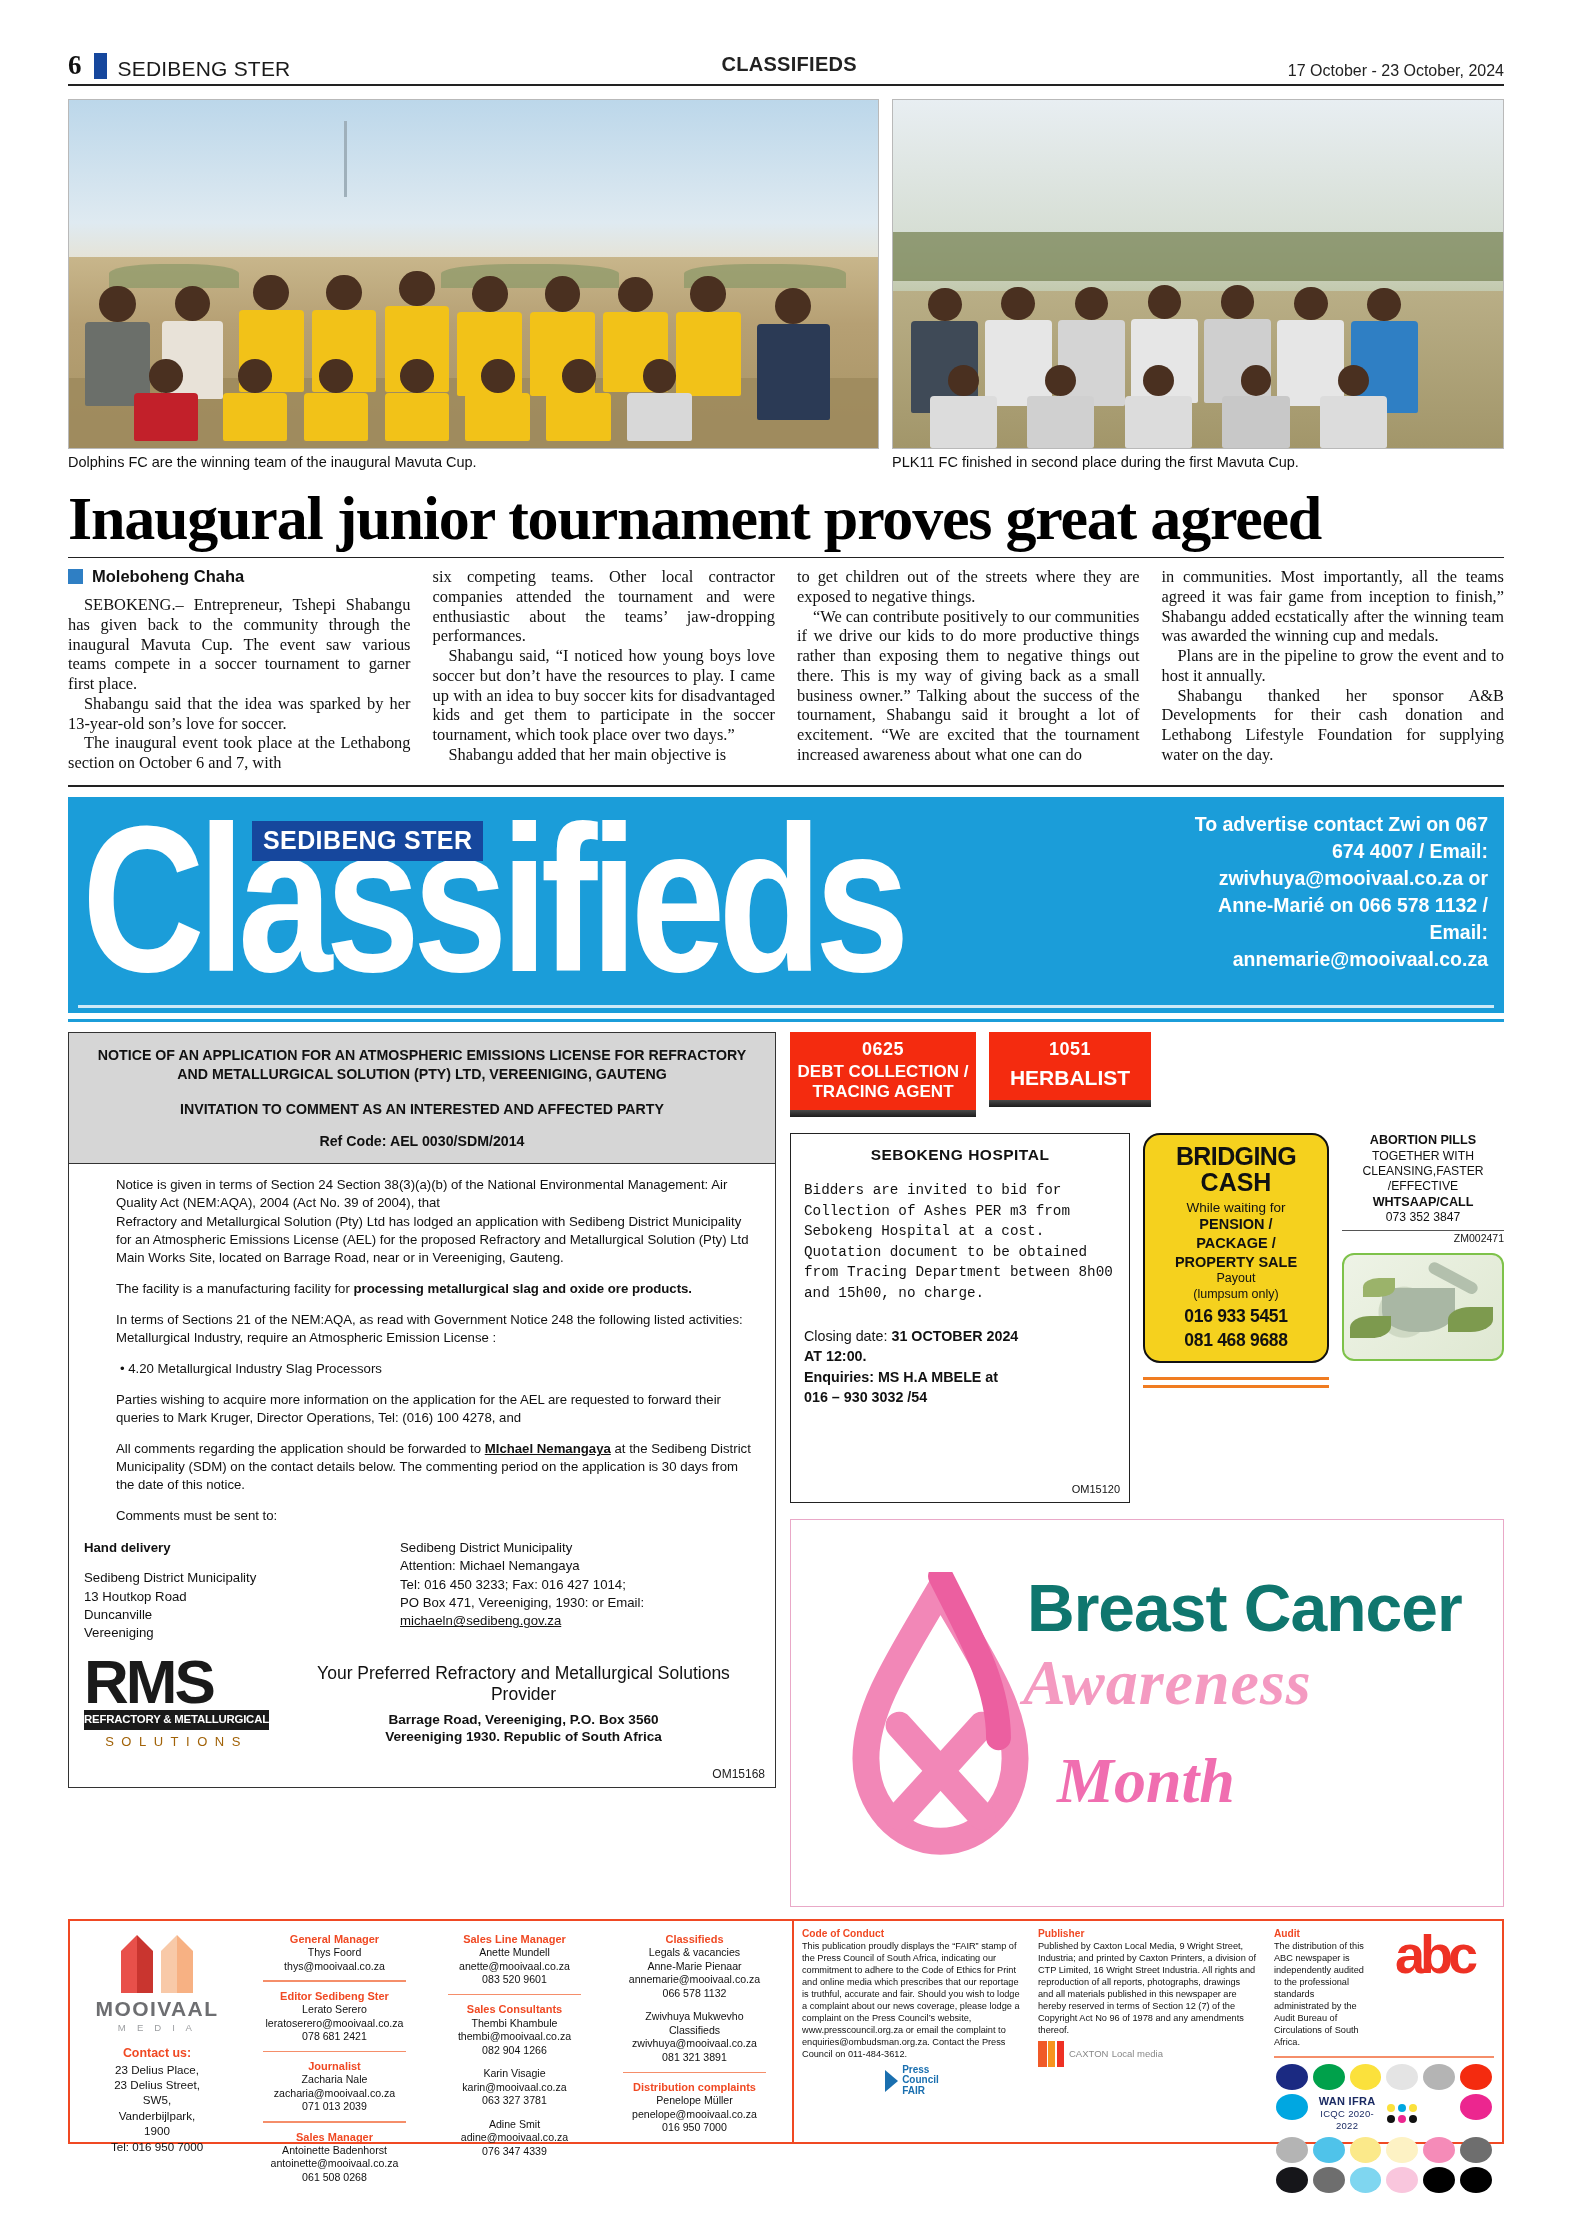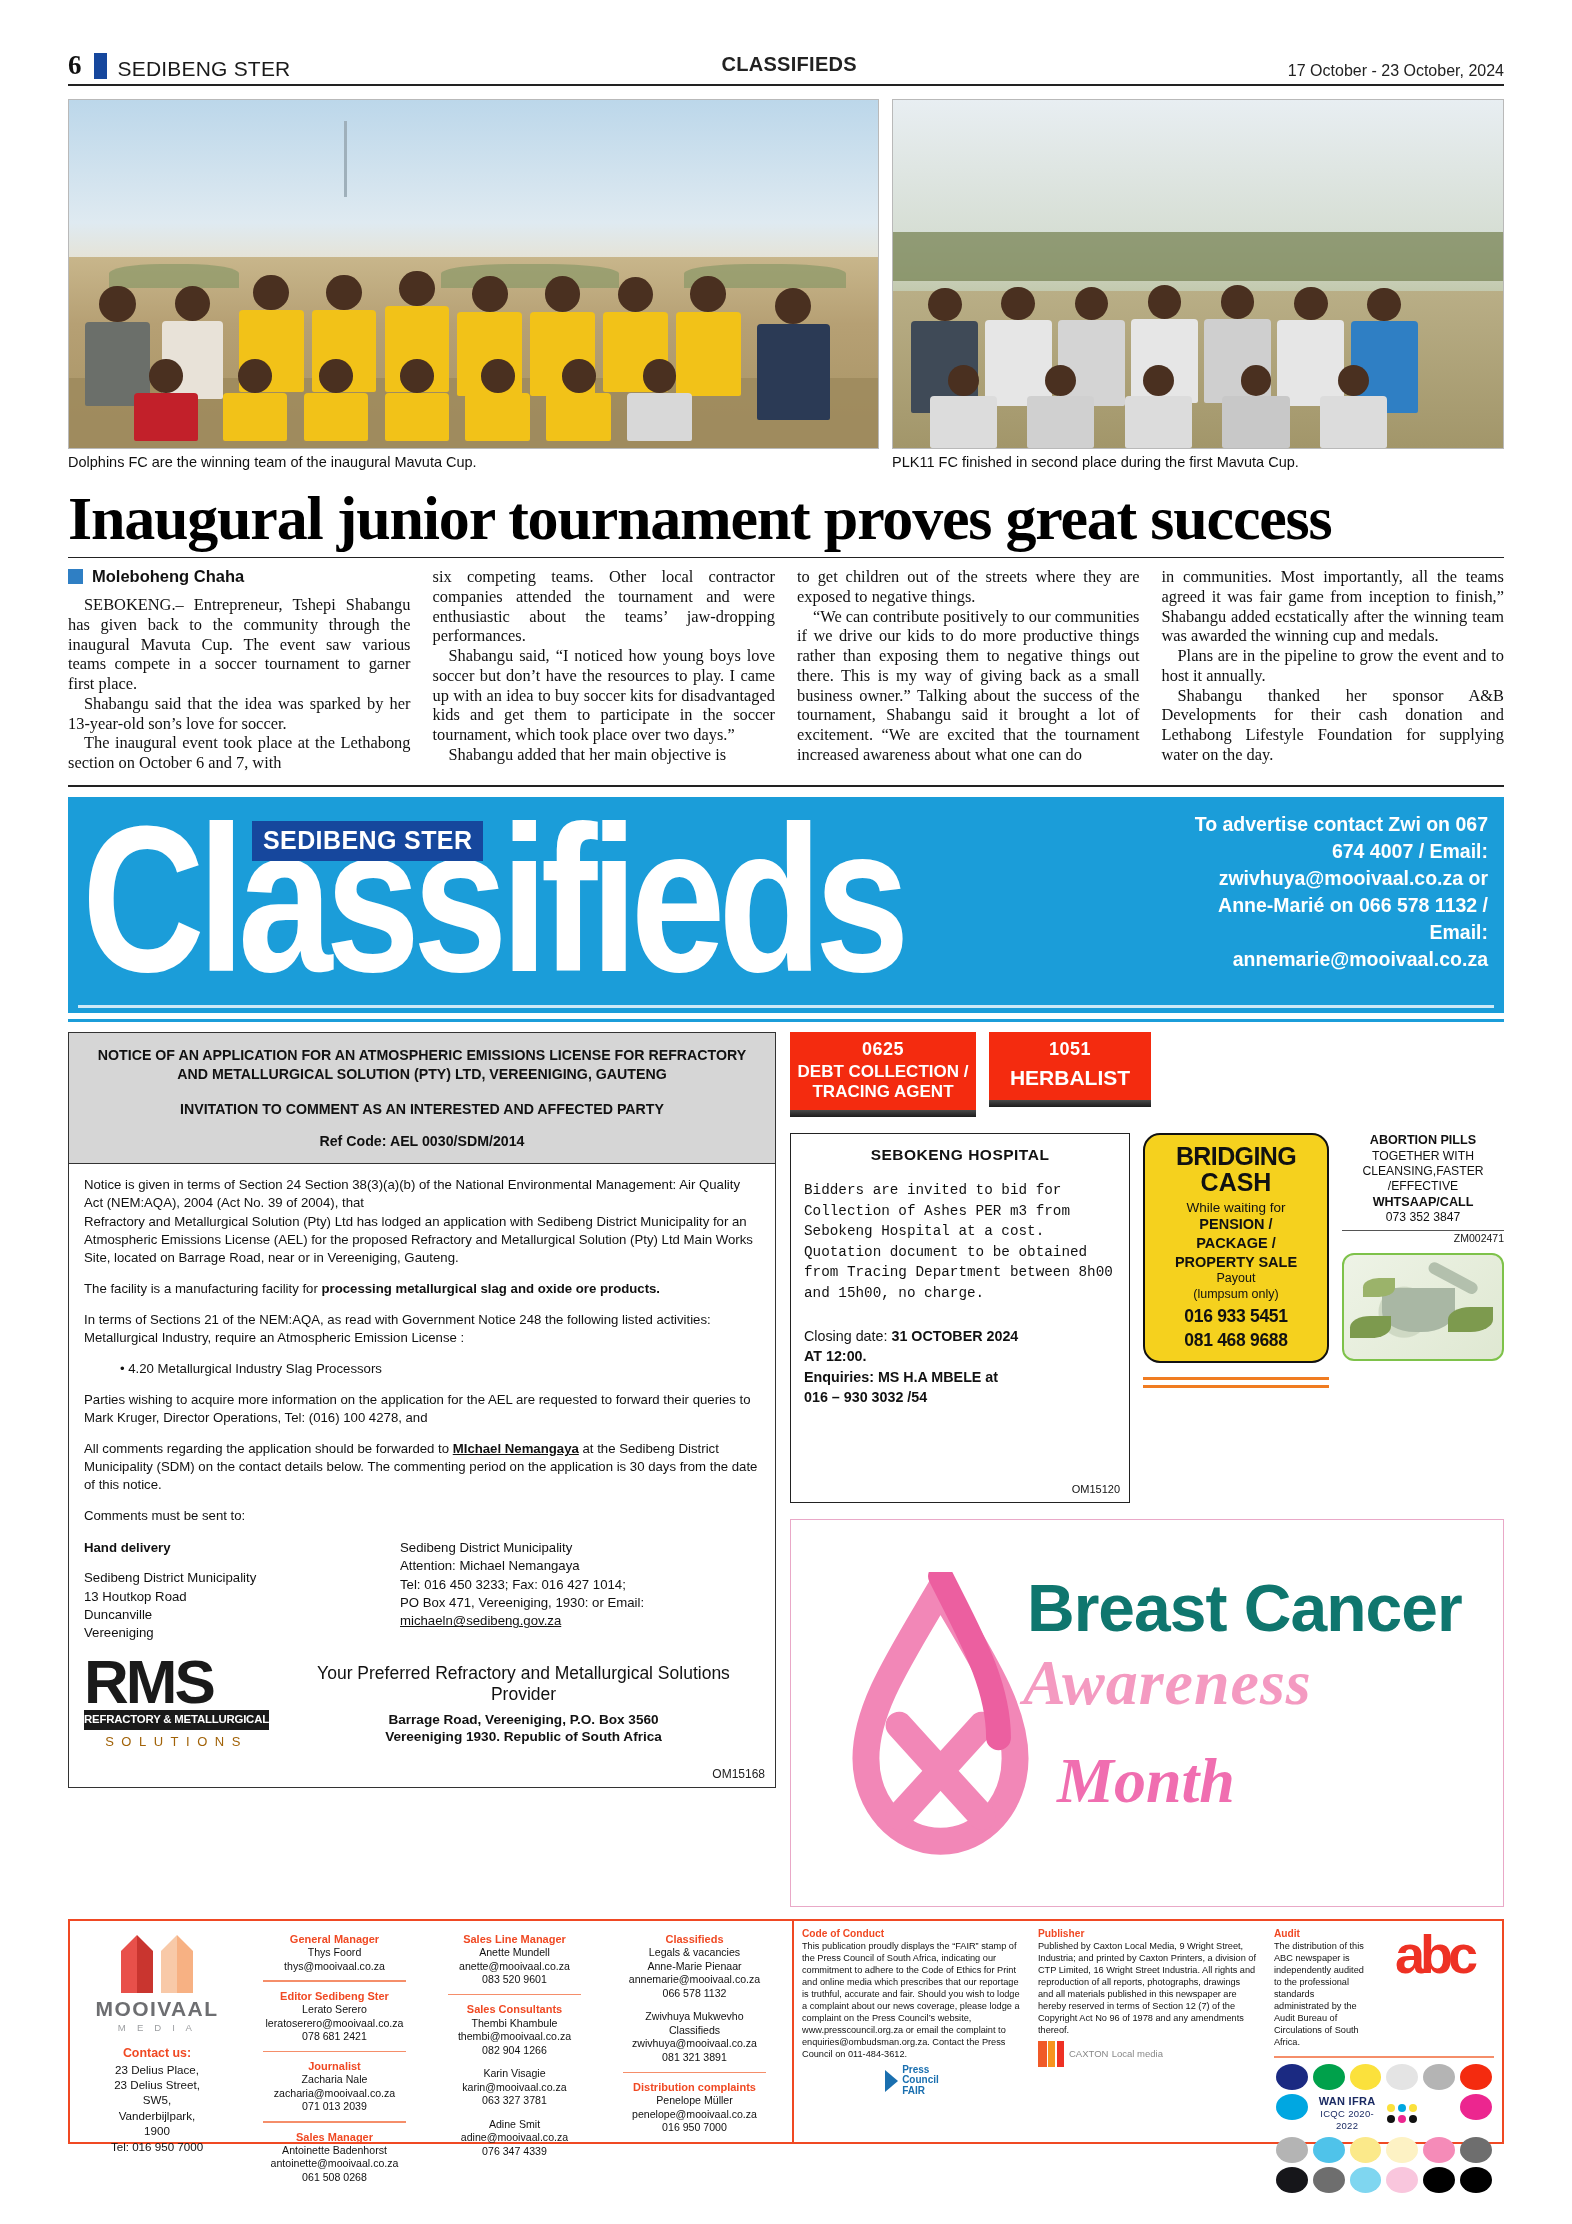--- a/index.html
+++ b/index.html
@@ -83,21 +83,21 @@
   .left-col { width: 720px; }
   .right-col { width: 716px; display:flex; flex-direction:column; }
 
   
   .ael { border:1.5px solid #333; }
   .ael-head { background:#d6d6d6; border-bottom:1.5px solid #333; padding:13px 16px 14px; text-align:center; }
   .ael-head .l1 { font-size:14.2px; font-weight:700; line-height:1.35; }
   .ael-head .l2 { font-size:14.2px; font-weight:700; margin-top:17px; }
   .ael-head .l3 { font-size:14.2px; font-weight:700; margin-top:16px; }
   .ael-body { padding:12px 15px 10px; font-size:13.2px; line-height:1.37; color:#111; }
-  .ael-body p { margin-bottom: 13px; }
+  .ael-body p { margin-bottom: 13px; margin-left: 32px; }
   .ael-body .bullet { margin-left: 36px; }
   .ael-body b { font-weight:700; }
   .ael-body u { text-decoration: underline; font-weight:700; }
   .addr-grid { display:flex; gap:26px; margin-top:4px; }
   .addr-l { width: 290px; font-size:13.2px; line-height:1.4; }
   .addr-r { flex:1; font-size:13.2px; line-height:1.4; }
   .addr-l .hd { font-weight:700; margin-bottom:12px; }
   .eml { text-decoration:underline; }
 
   .rms-row { display:flex; align-items:flex-start; gap:18px; margin-top:14px; padding-bottom:4px; }
@@ -344,21 +344,21 @@
         </div>
         <div class="player" style="left:70%;width:11%;bottom:0%">
           <div class="p-head" style="width:46%;"></div>
             <div class="p-body" style="height:52px;background:#dcdcdc;"></div>
         </div>
       </div>
       <div class="caption">PLK11 FC finished in second place during the first Mavuta Cup.</div>
     </div>
   </div>
 
-  <div class="headline">Inaugural junior tournament proves great success</div>
+  <div class="headline">Inaugural junior tournament proves great agreed</div>
   <div class="rule-thin"></div>
 
   <div class="cols">
     <div class="col">
       <div class="byline-row">
         <div class="byline-sq"></div>
         <div class="byline-name">Moleboheng Chaha</div>
       </div>
       <p class="ind">SEBOKENG.– Entrepreneur, Tshepi Shabangu has given back to the community through the inaugural Mavuta Cup. The event saw various teams compete in a soccer tournament to garner first place.</p>
       <p class="ind">Shabangu said that the idea was sparked by her 13-year-old son’s love for soccer.</p>

